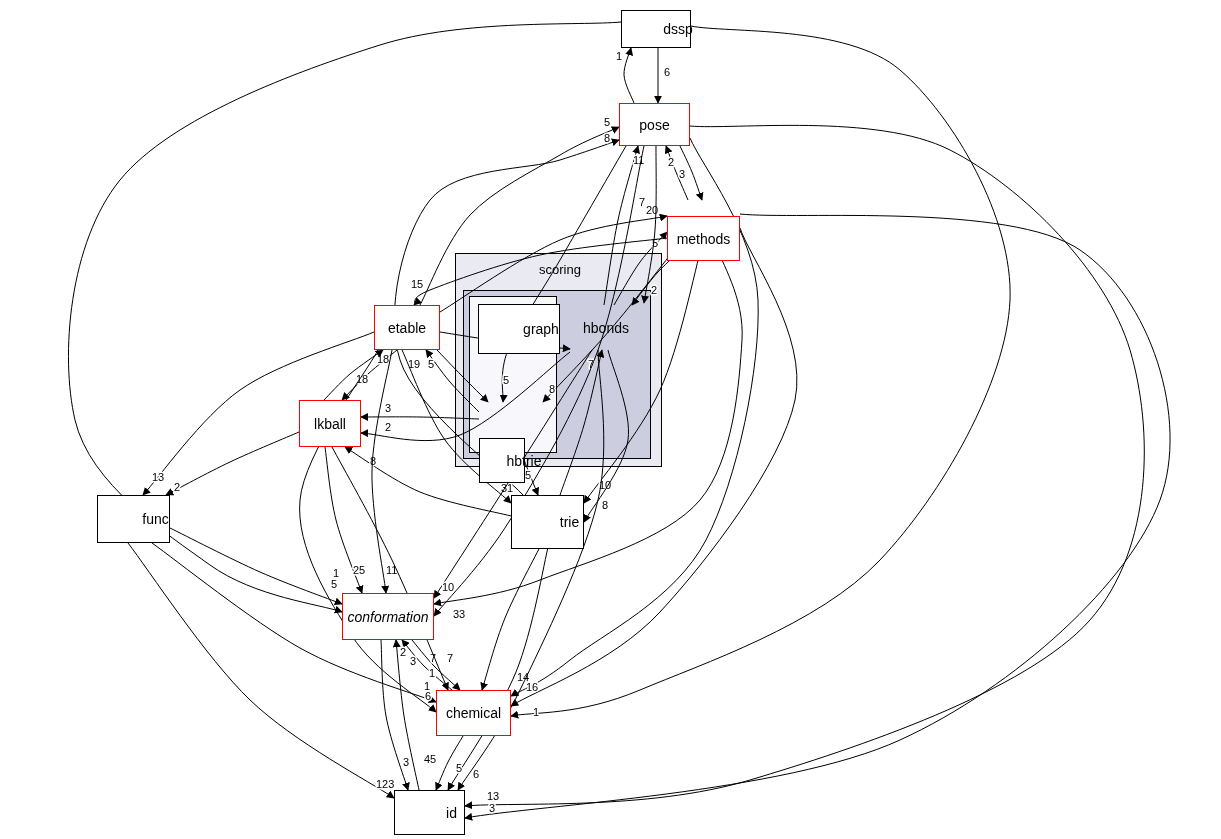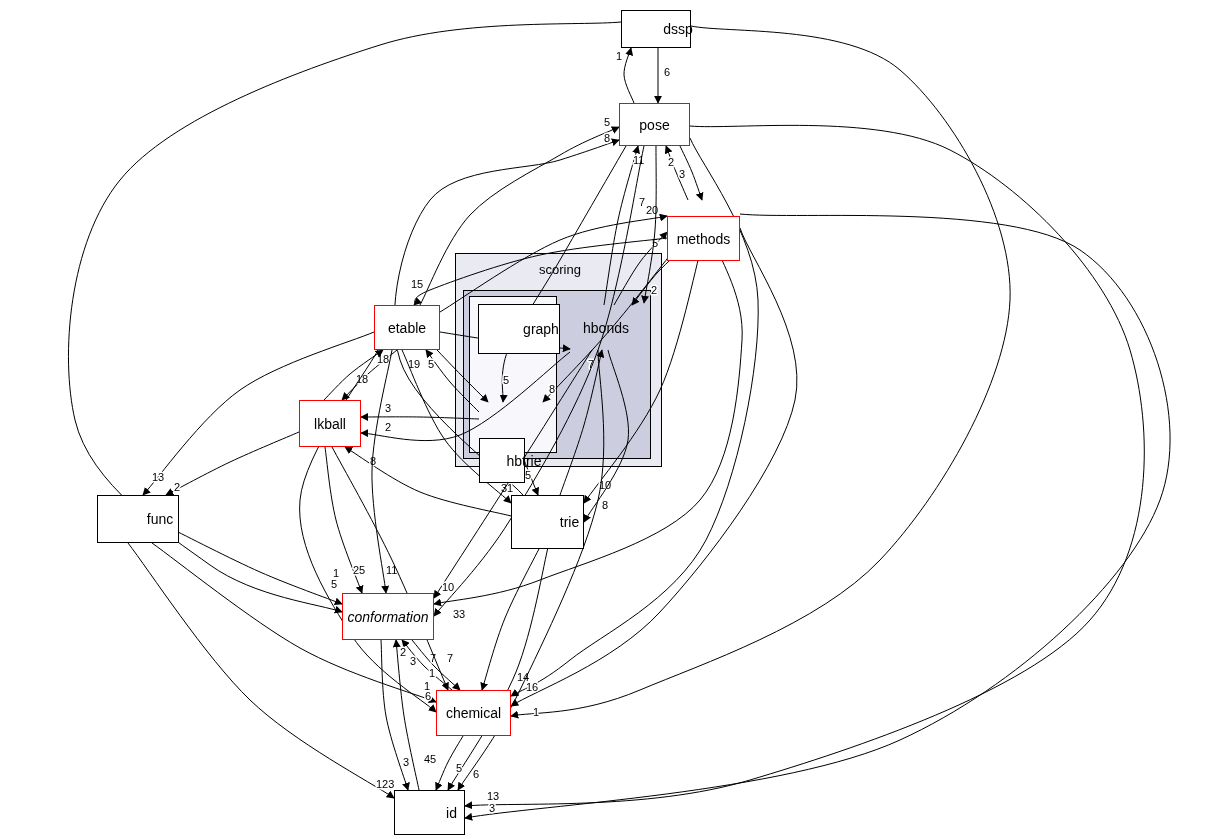--- a/index.html
+++ b/index.html
@@ -157,19 +157,19 @@
     </svg>
   <div class="layer">
       <div class="node black" style="left: 621px; top: 10px; width: 70px; height: 38px;">dssp</div>
       <div class="node red" style="left: 619px; top: 103px; width: 71px; height: 43px;">pose</div>
       <div class="node red" style="left: 667px; top: 216px; width: 73px; height: 45px;">methods</div>
       <div class="node red" style="left: 374px; top: 305px; width: 66px; height: 45px;">etable</div>
       <div class="node black" style="left: 478px; top: 304px; width: 82px; height: 50px;">graph</div>
       <div class="node plain" style="left: 570px; top: 305px; width: 72px; height: 45px;">hbonds</div>
       <div class="node black" style="left: 479px; top: 402px; width: 46px; height: 45px; margin-top: 36px;">hbtrie</div>
       <div class="node red" style="left: 299px; top: 400px; width: 62px; height: 47px;">lkball</div>
-      <div class="node black" style="left: 97px; top: 495px; width: 82px; height: 48px;">func</div>
+      <div class="node black" style="left: 97px; top: 495px; width: 73px; height: 48px;">func</div>
       <div class="node black" style="left: 511px; top: 495px; width: 73px; height: 54px;">trie</div>
       <div class="node red" style="left: 342px; top: 593px; width: 92px; height: 47px; font-style: italic;">conformation</div>
       <div class="node red" style="left: 436px; top: 690px; width: 75px; height: 46px;">chemical</div>
       <div class="node black" style="left: 394px; top: 790px; width: 71px; height: 45px;">id</div>
     </div>
 </div>
 
 </body></html>

